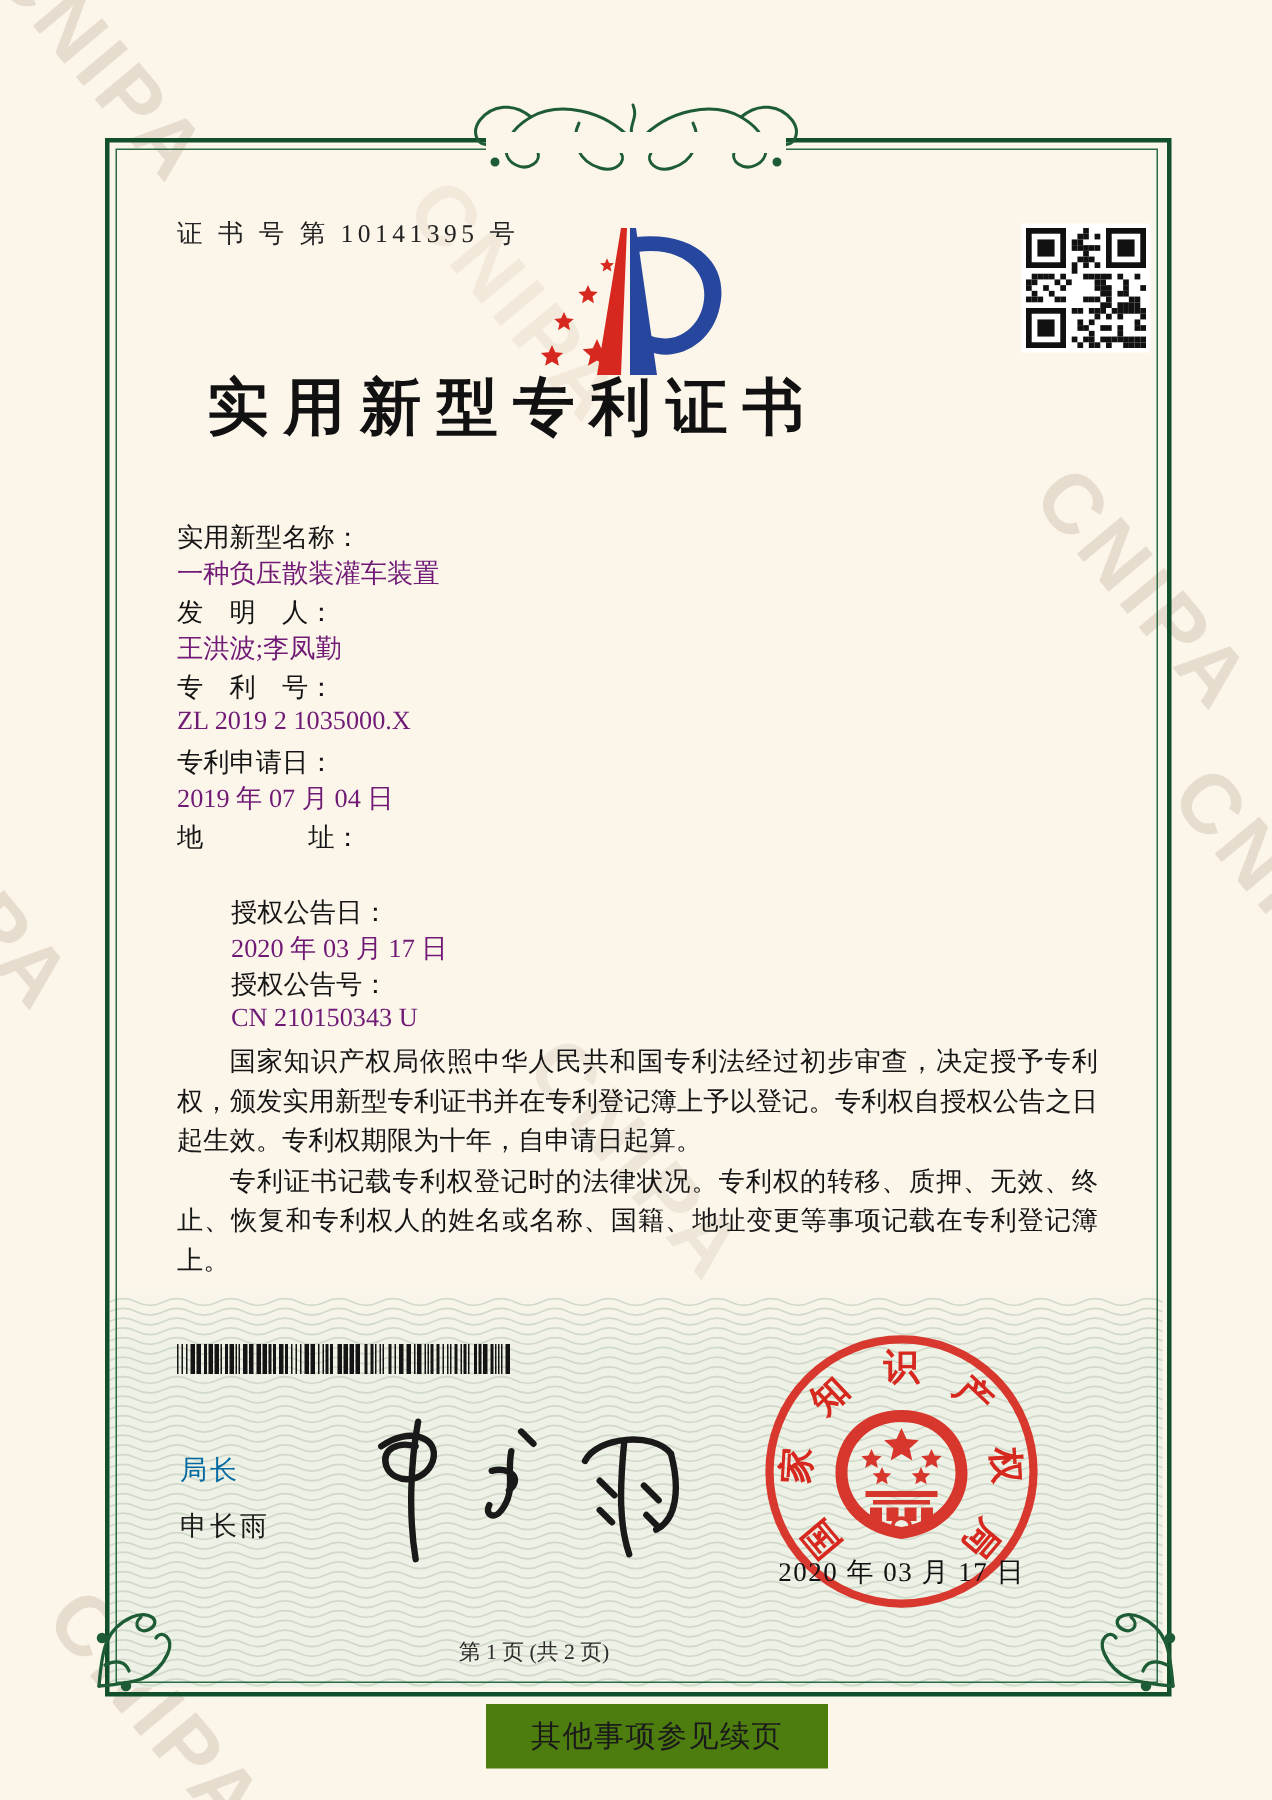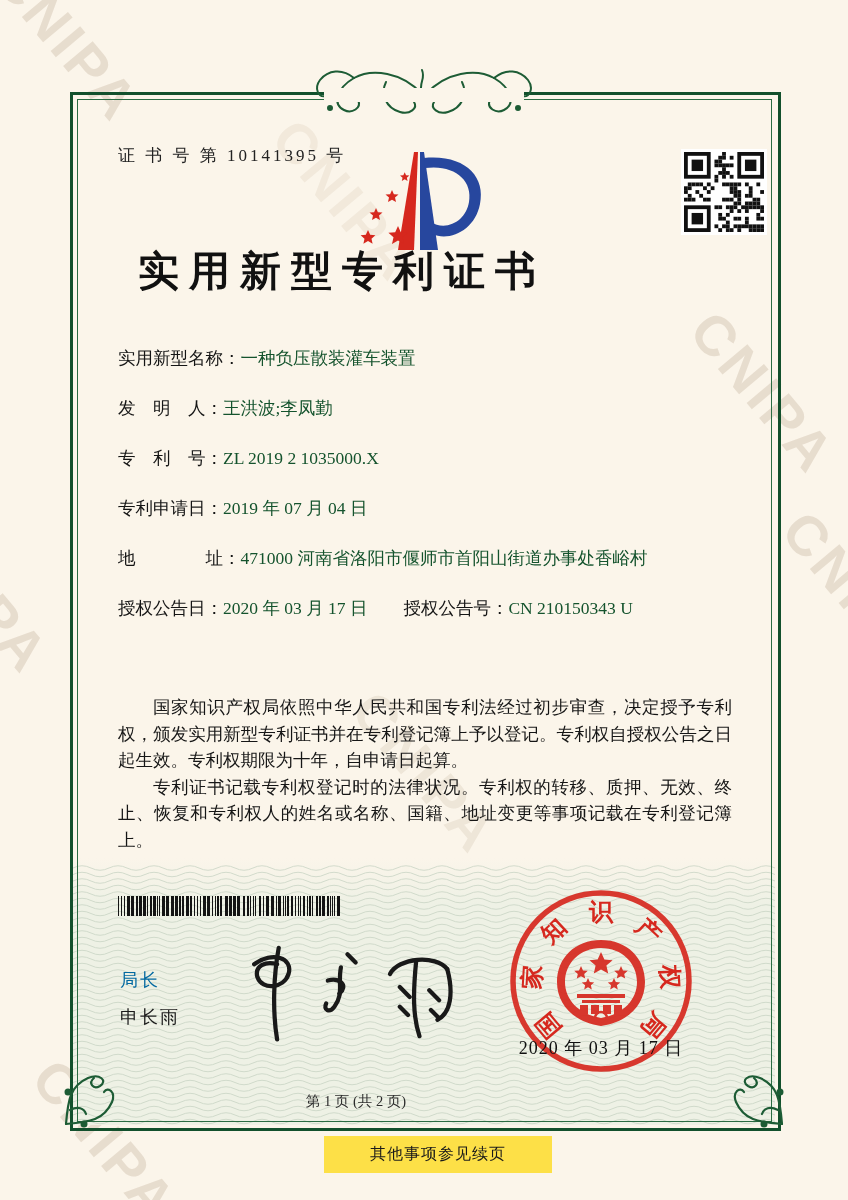--- a/index.html
+++ b/index.html
@@ -25,42 +25,42 @@
   .corner-bl{left:58px;top:1066px;}
   .corner-br{left:726px;top:1066px;transform:scaleX(-1);}
   
   .cert-no{position:absolute;left:118px;top:144px;font-size:17px;letter-spacing:3px;color:#222;}
   .logo{position:absolute;left:348px;top:138px;width:144px;height:118px;}
   .qr{position:absolute;left:681px;top:149px;width:80px;height:80px;background:#fff;padding:3px;}
   .title{position:absolute;left:0;top:244px;width:684px;text-align:center;font-size:41px;font-weight:bold;
          letter-spacing:10px;color:#111;}
   
   .fields{position:absolute;left:118px;top:346px;width:616px;font-size:17.5px;}
-  .frow{display:flex;align-items:baseline;height:50px;}
+  .frow{display:flex;align-items:baseline;height:50px;flex-direction:column;}
   .frow .lab{white-space:pre;color:#151515;}
-  .frow .val{color:#14532d;font-family:Liberation Serif, serif;}
+  .frow .val{color:#701a75;font-family:Liberation Serif, serif;}
   .pair2{margin-left:36px;}
   
   .bodytext{position:absolute;left:118px;top:694px;width:614px;font-size:17.5px;line-height:26.5px;
             text-align:justify;color:#161616;}
   .bodytext p{margin:0;text-indent:2em;}
   
   .band{position:absolute;left:73px;top:858px;width:702px;height:267px;
         background:linear-gradient(#fbf5ea 0px,#eef1e5 46px,#eef1e5);}
   .band svg{position:absolute;left:0;top:0;}
   .barcode{position:absolute;left:118px;top:896px;width:224px;height:20px;}
   .sign-role{position:absolute;left:120px;top:968px;font-size:18px;letter-spacing:2px;color:#0369a1;}
   .sign-name{position:absolute;left:120px;top:1005px;font-size:18px;letter-spacing:2px;color:#1a1a1a;}
   .signature{position:absolute;left:238px;top:938px;width:232px;height:108px;}
   .seal{position:absolute;left:506px;top:886px;width:190px;height:190px;}
   .seal-date{position:absolute;left:498px;top:1036px;width:206px;text-align:center;font-size:18px;
              letter-spacing:1px;color:#101010;white-space:nowrap;}
   .page-num{position:absolute;left:0;top:1092px;width:712px;text-align:center;font-size:14.5px;color:#2c2c2c;}
-  .cont-note{position:absolute;left:324px;top:1136px;width:200px;padding:8px 14px;background:#fde047;
-             text-align:center;font-size:16px;color:#1a1a1a;letter-spacing:1px;}
+  .cont-note{position:absolute;left:324px;top:1136px;width:200px;padding:8px 14px;background:#4d7c0f;
+             text-align:center;font-size:20px;color:#1a1a1a;letter-spacing:1px;}
 </style>
 </head>
 <body>
 
 <div class="page">
 
   <div class="wm wm1">CNIPA</div>
   <div class="wm wm2">CNIPA</div>
   <div class="wm wm3">CNIPA</div>
   <div class="wm wm4">CNIPA</div>
@@ -310,21 +310,20 @@
     <div class="frow">
       <span class="lab">专　利　号：</span>
       <span class="val">ZL 2019 2 1035000.X</span>
     </div>
     <div class="frow">
       <span class="lab">专利申请日：</span>
       <span class="val">2019 年 07 月 04 日</span>
     </div>
     <div class="frow">
       <span class="lab">地　　　　址：</span>
-      <span class="val">471000 河南省洛阳市偃师市首阳山街道办事处香峪村</span>
     </div>
     <div class="frow">
       <span class="lab">授权公告日：</span>
       <span class="val">2020 年 03 月 17 日</span>
       <span class="lab pair2">授权公告号：</span>
       <span class="val">CN 210150343 U</span>
     </div>
   </div>
 
   <div class="bodytext">

